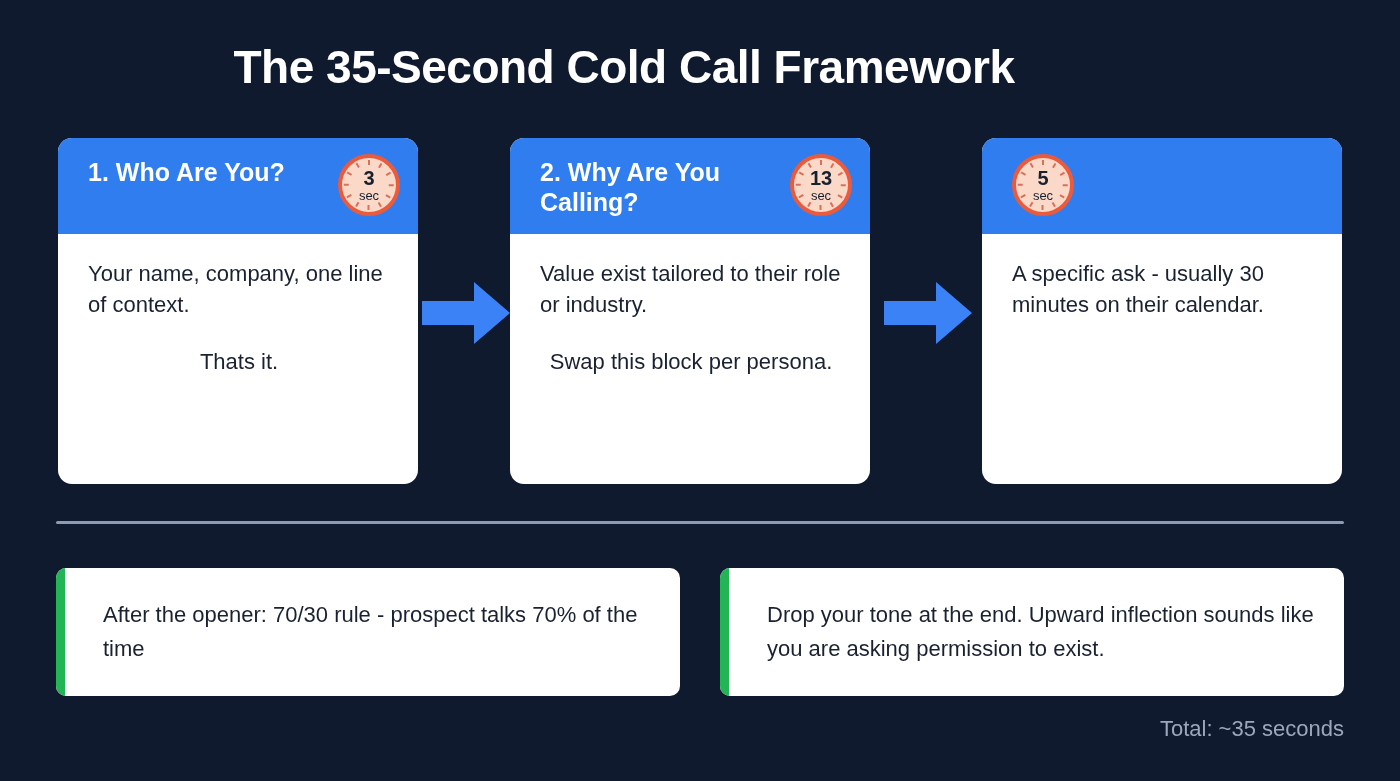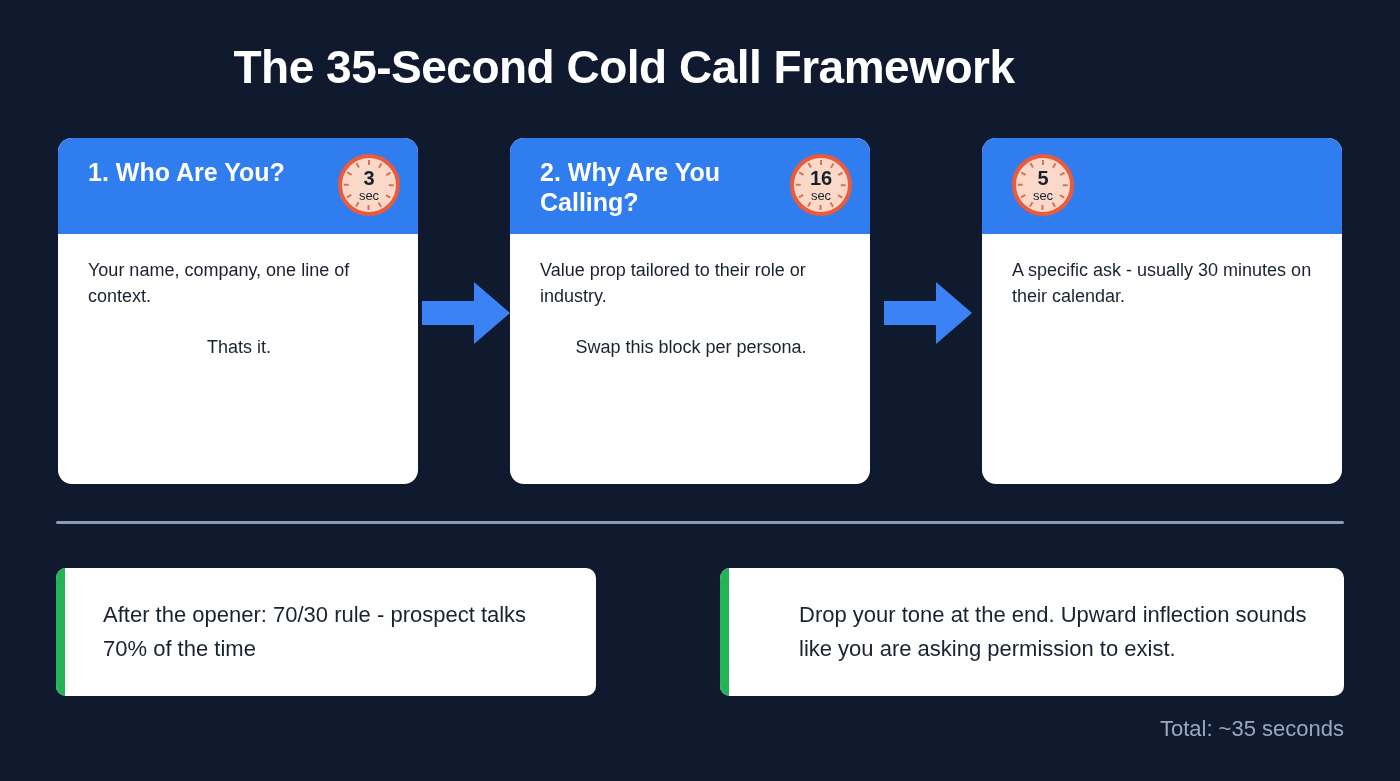--- a/index.html
+++ b/index.html
@@ -90,21 +90,21 @@
   }
   .clock-unit {
     font-size:13px;
     color:#17202e;
     z-index:1;
   }
 
   .card-body {
     padding:24px 28px 0 30px;
     color:#1a2231;
-    font-size:18px;
+    font-size:22px;
     line-height:1.42;
     flex:1 1 auto;
   }
   .card-body p + p { margin-top:26px;text-align:center; }
 
   
   .arrow { position:absolute; top:282px; width:88px; height:62px; }
   .arrow.a1 { left:422px; }
   .arrow.a2 { left:884px; }
 
@@ -121,22 +121,22 @@
   .tip {
     position:absolute;
     top:568px;
     height:128px;
     background:#ffffff;
     border-radius:10px;
     overflow:hidden;
     display:flex;
     align-items:center;
   }
-  .tip.t1 { left:56px;  width:540px; }
-  .tip.t2 { left:720px; width:624px;gap:32px; }
+  .tip.t1 { left:56px;  width:624px; }
+  .tip.t2 { left:720px; width:624px; }
   .tip-accent {
     width:9px;
     align-self:stretch;
     background:#22b455;
     flex:0 0 auto;
   }
   .tip-text {
     padding:0 26px 0 38px;
     color:#1a2231;
     font-size:22px;
@@ -203,26 +203,26 @@
             <i style="transform:rotate(90deg)"></i>
           <i style="transform:rotate(120deg)"></i>
             <i style="transform:rotate(150deg)"></i>
           <i style="transform:rotate(180deg)"></i>
             <i style="transform:rotate(210deg)"></i>
           <i style="transform:rotate(240deg)"></i>
             <i style="transform:rotate(270deg)"></i>
           <i style="transform:rotate(300deg)"></i>
             <i style="transform:rotate(330deg)"></i>
         </div>
-        <div class="clock-num">16</div>
+        <div class="clock-num">13</div>
         <div class="clock-unit">sec</div>
       </div>
     </div>
     <div class="card-body">
-      <p>Value prop tailored to their role or industry.</p>
+      <p>Value exist tailored to their role or industry.</p>
       <p>Swap this block per persona.</p>
     </div>
   </div>
 
   <div class="arrow a2">
     <svg width="88" height="62" viewBox="0 0 88 62">
       <polygon points="0,19 52,19 52,0 88,31 52,62 52,43 0,43" fill="#3b82f6"></polygon>
     </svg>
   </div>
 

